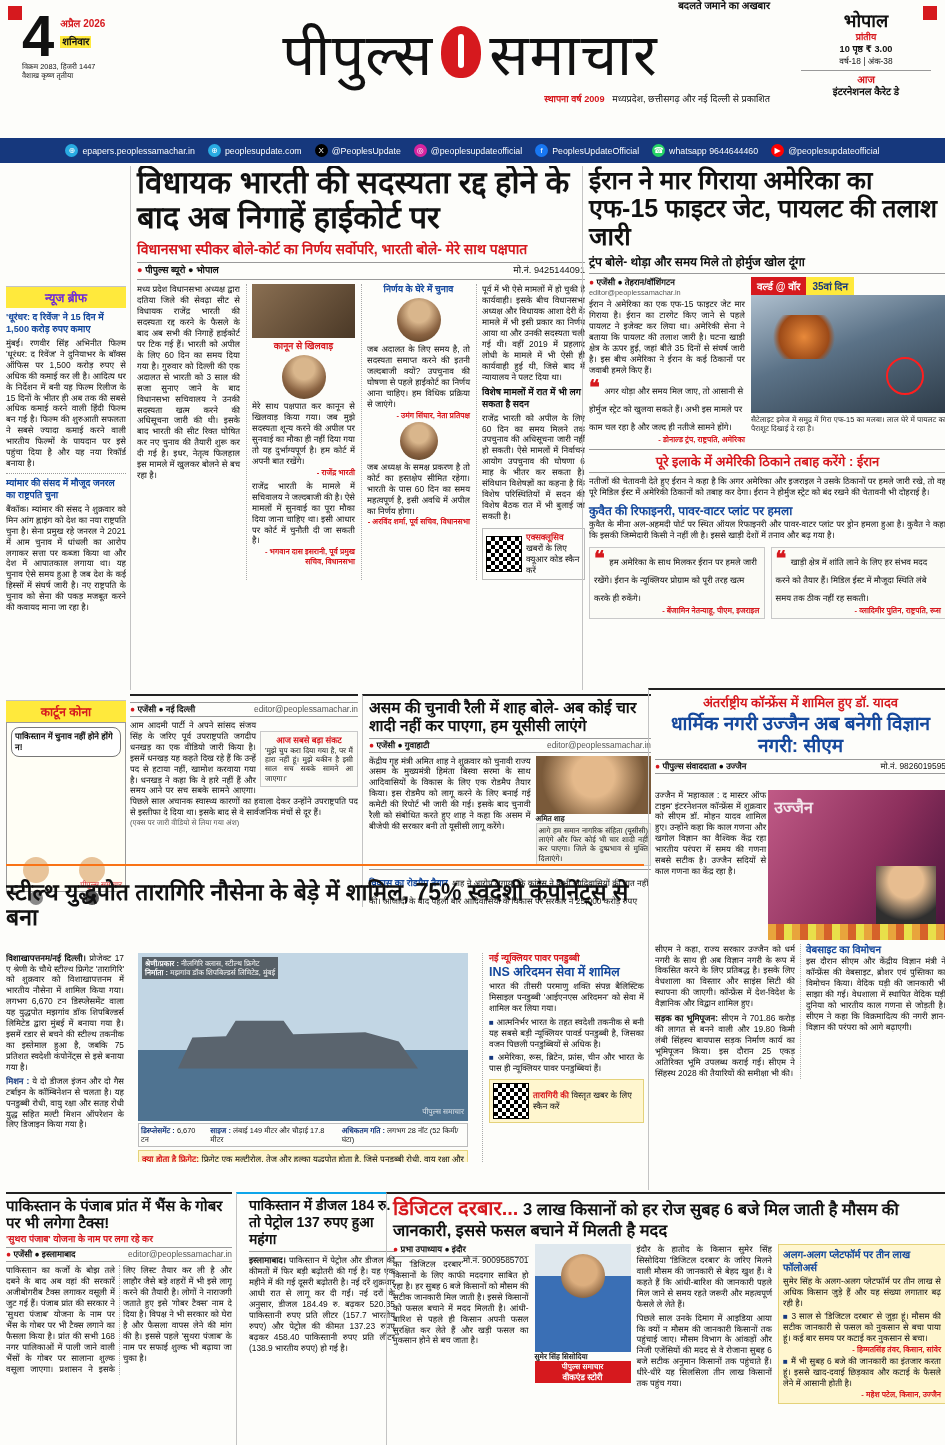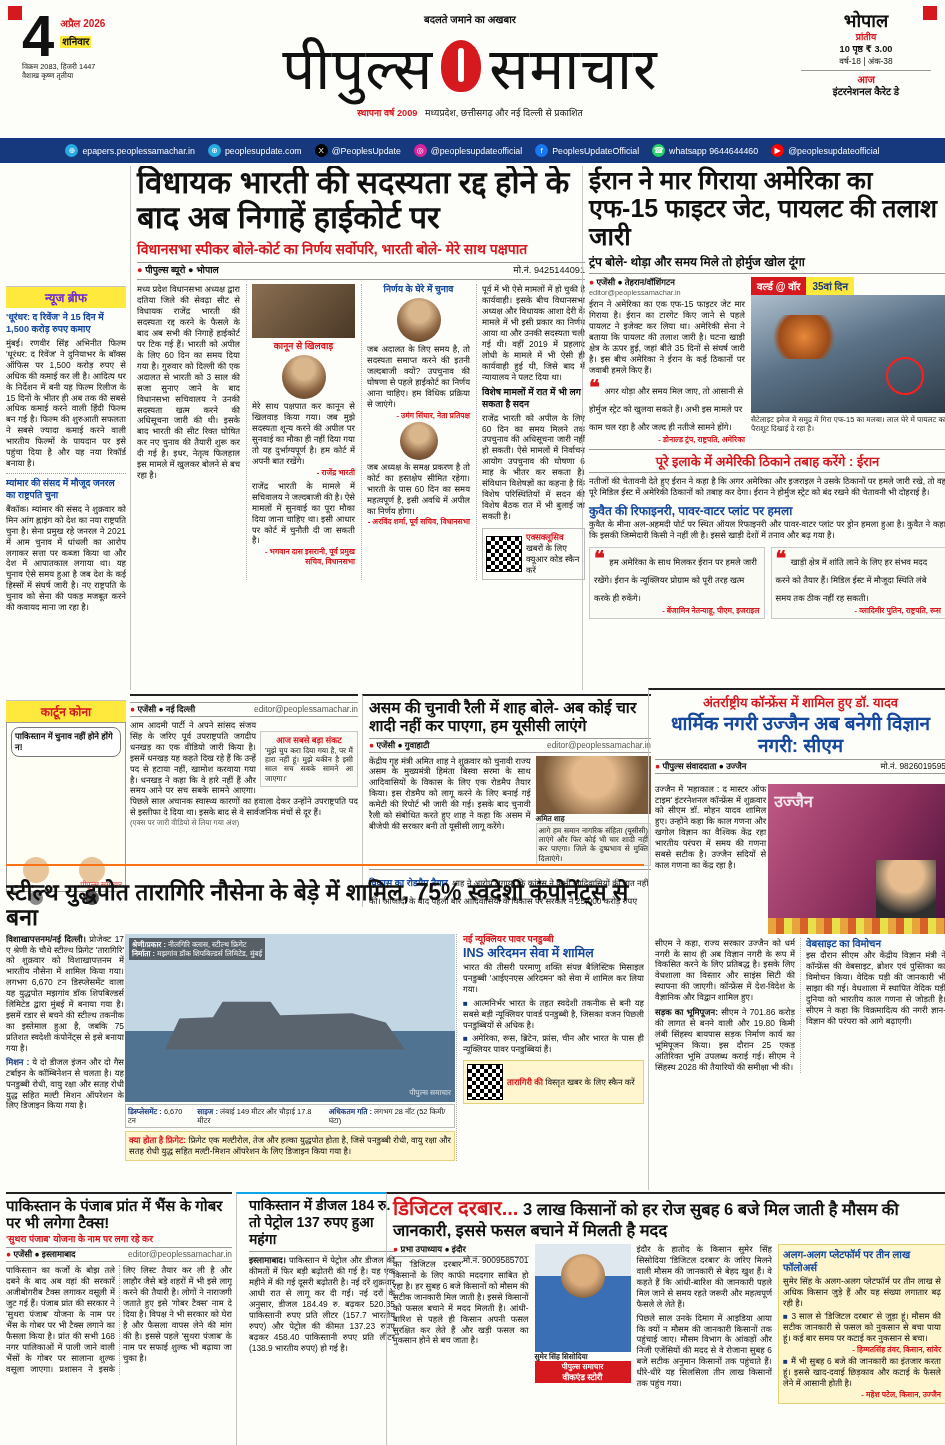--- a/index.html
+++ b/index.html
@@ -50,21 +50,21 @@
     <div style="position:absolute;left:22px;top:10px;width:120px">
       <span class="day-num" style="float:left;margin-right:6px">4</span>
       <div style="padding-top:8px">
         <div class="red b t10">अप्रैल 2026</div>
         <div class="hl b t10" style="display:inline-block;margin:2px 0">शनिवार</div>
       </div>
       <div class="t7" style="clear:both">विक्रम 2083, हिजरी 1447</div>
       <div class="t7">वैशाख कृष्ण तृतीया</div>
     </div>
 
-    <div style="position:absolute;left:170px;top:14px;width:600px;text-align:center">
+    <div style="position:absolute;left:170px;top:0;width:600px;text-align:right">
       <div class="t10 b">बदलते जमाने का अखबार</div>
       <div class="paper-title">
         <span>पीपुल्स</span>
         <span class="logo-dot"></span>
         <span>समाचार</span>
       </div>
       <div class="t9" style="margin-top:2px">
         <span class="red b">स्थापना वर्ष 2009</span>
         &nbsp;&nbsp;<span>मध्यप्रदेश, छत्तीसगढ़ और नई दिल्ली से प्रकाशित</span>
       </div>
@@ -255,21 +255,21 @@
     </div>
   </section>
 
   <section class="rgn colsep" style="left:648px;top:688px;width:291px;height:500px;padding-left:6px;border-top:2px solid #222">
     <div class="red b c" style="font-size:13px;margin-top:3px">अंतर्राष्ट्रीय कॉन्फ्रेंस में शामिल हुए डॉ. यादव</div>
     <h2 class="blue b c" style="font-size:19px;line-height:1.15;margin:2px 0">धार्मिक नगरी उज्जैन अब बनेगी विज्ञान नगरी: सीएम</h2>
     <div style="display:flex;justify-content:space-between;border-top:1px solid #999;border-bottom:1px solid #999;padding:1px 0" class="t8">
       <span class="b"><span class="red">●</span> <span>पीपुल्स संवाददाता ● उज्जैन</span></span>
       <span>मो.नं. 9826019595</span>
     </div>
-    <div style="display:flex;gap:2px;margin-top:10px">
+    <div style="display:flex;gap:2px;margin-top:16px">
       <div class="t8 j" style="flex:1">उज्जैन में 'महाकाल : द मास्टर ऑफ टाइम' इंटरनेशनल कॉन्फ्रेंस में शुक्रवार को सीएम डॉ. मोहन यादव शामिल हुए। उन्होंने कहा कि काल गणना और खगोल विज्ञान का वैश्विक केंद्र रहा भारतीय परंपरा में समय की गणना सबसे सटीक है। उज्जैन सदियों से काल गणना का केंद्र रहा है।</div>
       <div class="ph" style="flex:1.6;height:150px;background:linear-gradient(120deg,#c05a86 0%,#8c2f5c 55%,#46123a 100%)">
         <div class="wht b" style="position:absolute;left:6px;top:6px;font-size:16px;opacity:.85">उज्जैन</div>
         <div style="position:absolute;right:10px;bottom:0;width:60px;height:74px;background:radial-gradient(circle at 50% 20%,#e7bd90 26%,#2f2f2f 60%)"></div>
         <div style="position:absolute;left:0;bottom:0;right:0;height:16px;background:repeating-linear-gradient(90deg,#e8a43c 0 8px,#d6622a 8px 16px,#e8e04a 16px 24px)"></div>
       </div>
     </div>
     <div style="display:flex;gap:5px;margin-top:4px">
       <div style="flex:1">
         <div class="t8 j">सीएम ने कहा, राज्य सरकार उज्जैन को धर्म नगरी के साथ ही अब विज्ञान नगरी के रूप में विकसित करने के लिए प्रतिबद्ध है। इसके लिए वेधशाला का विस्तार और साइंस सिटी की स्थापना की जाएगी। कॉन्फ्रेंस में देश-विदेश के वैज्ञानिक और विद्वान शामिल हुए।</div>
@@ -277,21 +277,21 @@
       </div>
       <div style="flex:1;border-left:1px dotted #aaa;padding-left:5px">
         <div class="b t10 blue">वेबसाइट का विमोचन</div>
         <div class="t8 j">इस दौरान सीएम और केंद्रीय विज्ञान मंत्री ने कॉन्फ्रेंस की वेबसाइट, ब्रोशर एवं पुस्तिका का विमोचन किया। वेदिक घड़ी की जानकारी भी साझा की गई। वेधशाला में स्थापित वेदिक घड़ी दुनिया को भारतीय काल गणना से जोड़ती है। सीएम ने कहा कि विक्रमादित्य की नगरी ज्ञान-विज्ञान की परंपरा को आगे बढ़ाएगी।</div>
       </div>
     </div>
   </section>
 
   <section class="rgn" style="left:6px;top:864px;width:638px;height:282px;border-top:2px solid #f97316;padding-top:14px">
     <h2 class="b" style="font-size:23px;line-height:1.1;margin:0">स्टील्थ युद्धपोत तारागिरि नौसेना के बेड़े में शामिल, 75% स्वदेशी कंपोनेंट्स से बना</h2>
-    <div style="display:flex;gap:1px;margin-top:3px">
+    <div style="display:flex;gap:14px;margin-top:22px">
       <div style="flex:0 0 118px">
         <div class="t8 j"><span class="b">विशाखापत्तनम/नई दिल्ली।</span> <span>प्रोजेक्ट 17 ए श्रेणी के चौथे स्टील्थ फ्रिगेट 'तारागिरि' को शुक्रवार को विशाखापत्तनम में भारतीय नौसेना में शामिल किया गया। लगभग 6,670 टन डिस्प्लेसमेंट वाला यह युद्धपोत मझगांव डॉक शिपबिल्डर्स लिमिटेड द्वारा मुंबई में बनाया गया है। इसमें रडार से बचने की स्टील्थ तकनीक का इस्तेमाल हुआ है, जबकि 75 प्रतिशत स्वदेशी कंपोनेंट्स से इसे बनाया गया है।</span></div>
         <div class="t8 j" style="margin-top:3px"><span class="spec-label">मिशन :</span> <span>ये दो डीजल इंजन और दो गैस टर्बाइन के कॉम्बिनेशन से चलता है। यह पनडुब्बी रोधी, वायु रक्षा और सतह रोधी युद्ध सहित मल्टी मिशन ऑपरेशन के लिए डिजाइन किया गया है।</span></div>
       </div>
       <div style="flex:0 0 330px">
         <div class="ph" style="height:168px;background:linear-gradient(#c2d6e4 0 58%,#4f7391 58% 100%)">
           <div style="position:absolute;left:40px;bottom:52px;width:240px;height:52px;background:#5a646e;clip-path:polygon(0 100%,6% 40%,20% 38%,24% 8%,44% 8%,48% 34%,78% 30%,92% 48%,100% 100%)"></div>
           <div class="wht t7" style="position:absolute;left:4px;top:4px;background:rgba(0,0,0,.55);padding:2px 3px;max-width:140px">
             <div><span class="b">श्रेणी/प्रकार :</span> <span>नीलगिरि क्लास, स्टील्थ फ्रिगेट</span></div>
             <div><span class="b">निर्माता :</span> <span>मझगांव डॉक शिपबिल्डर्स लिमिटेड, मुंबई</span></div>

